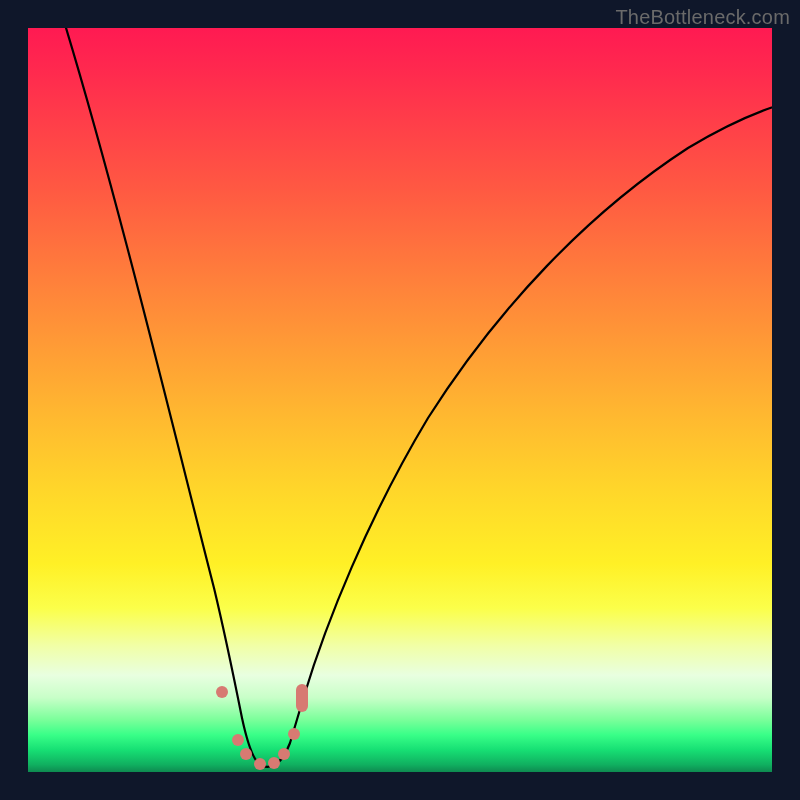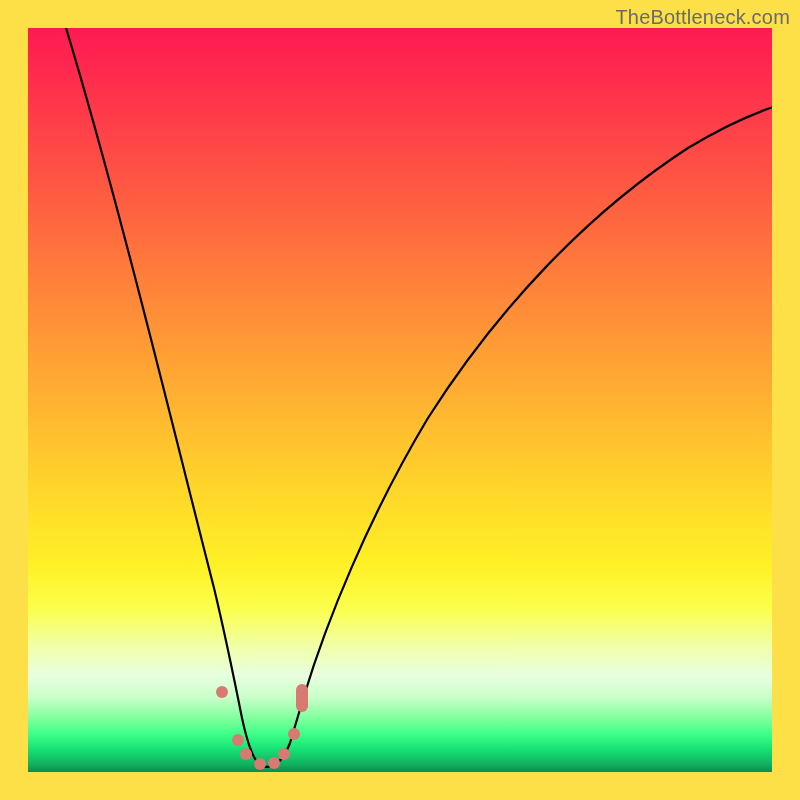--- a/index.html
+++ b/index.html
@@ -8,21 +8,21 @@
     width: 800px;
     height: 800px;
     background: #000;
     overflow: hidden;
     font-family: Arial, Helvetica, sans-serif;
   }
   .frame {
     position: absolute;
     top: 0; left: 0;
     width: 800px; height: 800px;
-    background: #fde047;
+    background: #0f172a;
   }
   .plot {
     position: absolute;
     top: 28px;
     left: 28px;
     width: 744px;
     height: 744px;
     overflow: hidden;
   }
   .gradient {

